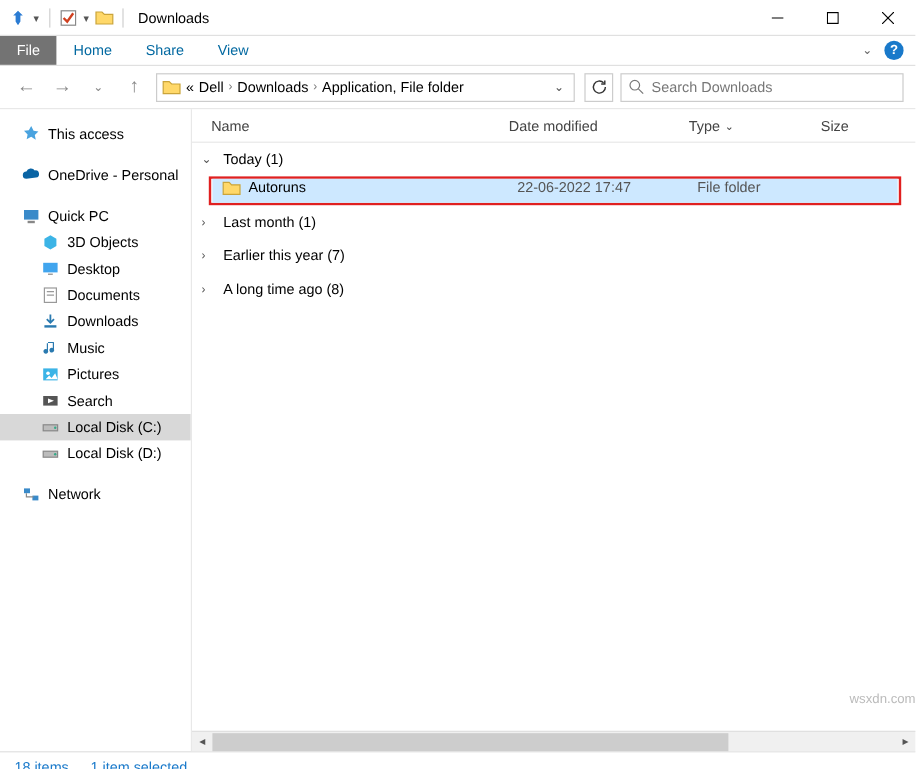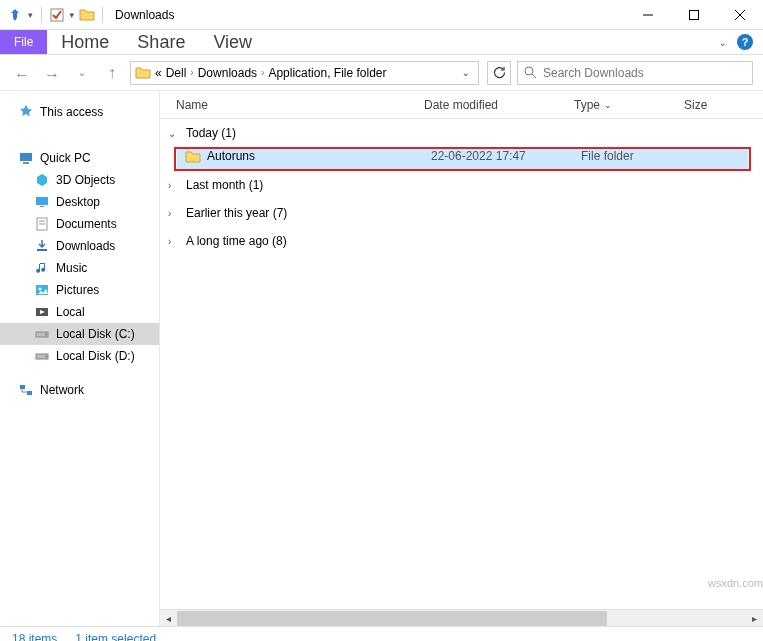--- a/index.html
+++ b/index.html
@@ -5,22 +5,22 @@
     * { box-sizing: border-box; margin: 0; padding: 0; font-family: "Segoe UI", Tahoma, sans-serif; }
     body { width: 763px; height: 641px; background: #fff; overflow: hidden; font-size: 12px; color: #000; }
     .titlebar { height: 30px; display: flex; align-items: center; border-bottom: 1px solid #e0e0e0; }
     .titlebar-icons { display: flex; align-items: center; gap: 2px; padding-left: 6px; }
     .titlebar-icons .ic { width: 18px; height: 22px; display:flex; align-items:center; justify-content:center; }
     .qat-sep { width: 1px; height: 16px; background: #d0d0d0; margin: 0 4px; }
     .title-text { margin-left: 8px; font-size: 12px; }
     .winbtns { margin-left: auto; display:flex; }
     .winbtn { width: 46px; height: 30px; display:flex; align-items:center; justify-content:center; font-size:14px; }
     .ribbon { height: 25px; display:flex; align-items:center; border-bottom: 1px solid #e0e0e0; }
-    .ribbon .file-tab { background:#8b5cf6; color:#fff; height:100%; display:flex; align-items:center; padding:0 14px; font-size:12px; }
-    .ribbon .tab { padding:0 14px; height:100%; display:flex; align-items:center; font-size:18px; color:#404040; }
+    .ribbon .file-tab { background:#737373; color:#fff; height:100%; display:flex; align-items:center; padding:0 14px; font-size:12px; }
+    .ribbon .tab { padding:0 14px; height:100%; display:flex; align-items:center; font-size:12px; color:#0369a1; }
     .ribbon-right { margin-left:auto; display:flex; align-items:center; gap:10px; padding-right:10px; }
     .help-ic { width:16px; height:16px; border-radius:50%; background:#1979ca; color:#fff; display:flex; align-items:center; justify-content:center; font-size:11px; font-weight:bold; }
     .navbar { height: 36px; display:flex; align-items:center; padding:0 10px; gap:6px; border-bottom:1px solid #e8e8e8; }
     .nav-arrow { width:24px; height:24px; display:flex; align-items:center; justify-content:center; color:#888; font-size:16px; }
     .addr { flex:1; height:24px; border:1px solid #ccc; display:flex; align-items:center; padding:0 4px; gap:4px; }
     .addr .folder-ic { width:16px; height:16px; }
     .addr .crumb { font-size:12px; color:#000; }
     .addr .sep { color:#777; font-size:10px; }
     .addr .dd { margin-left:auto; color:#555; font-size:10px; padding:0 4px; }
     .refresh { width:24px; height:24px; border:1px solid #ccc; display:flex; align-items:center; justify-content:center; margin-left:2px; }
@@ -151,20 +151,26 @@
 <div class="body">
 
   <div class="sidebar">
     <div class="side-item">
       <svg width="16" height="16">
           <path d="M8 1l2 4 4 .5-3 3 .8 4L8 10l-3.8 2 .8-4-3-3 4-.5z" fill="#4aa3df"></path>
         </svg>
       <span>This access</span>
     </div>
     <div class="side-gap"></div>
+    <div class="side-item">
+      <svg width="16" height="16">
+          <path d="M4 11a3 3 0 010-6 4 4 0 017-1 3 3 0 011 6z" fill="#0a64a4"></path>
+        </svg>
+      <span style="white-space:nowrap;overflow:hidden;text-overflow:clip;">OneDrive - Personal</span>
+    </div>
     <div class="side-gap"></div>
     <div class="side-item">
       <svg width="16" height="16">
           <rect x="2" y="3" width="12" height="8" fill="#3a8ac9"></rect>
           <rect x="5" y="12" width="6" height="2" fill="#888"></rect>
         </svg>
       <span>Quick PC</span>
     </div>
     <div class="side-item child">
       <svg width="16" height="16">
@@ -206,21 +212,21 @@
           <circle cx="6" cy="7" r="1.5" fill="#fff"></circle>
           <path d="M4 12l3-3 2 2 3-4 2 5z" fill="#fff"></path>
         </svg>
       <span>Pictures</span>
     </div>
     <div class="side-item child">
       <svg width="16" height="16">
           <rect x="2" y="4" width="12" height="8" fill="#555"></rect>
           <path d="M6 6l5 2-5 2z" fill="#fff"></path>
         </svg>
-      <span>Local</span>
+      <span>Search</span>
     </div>
     <div class="side-item child selected">
       <svg width="16" height="16">
           <rect x="2" y="6" width="12" height="5" fill="#bcbcbc" stroke="#888"></rect>
           <circle cx="12" cy="8.5" r="1" fill="#3a8"></circle>
         </svg>
       <span>Local Disk (C:)</span>
     </div>
     <div class="side-item child">
       <svg width="16" height="16">

